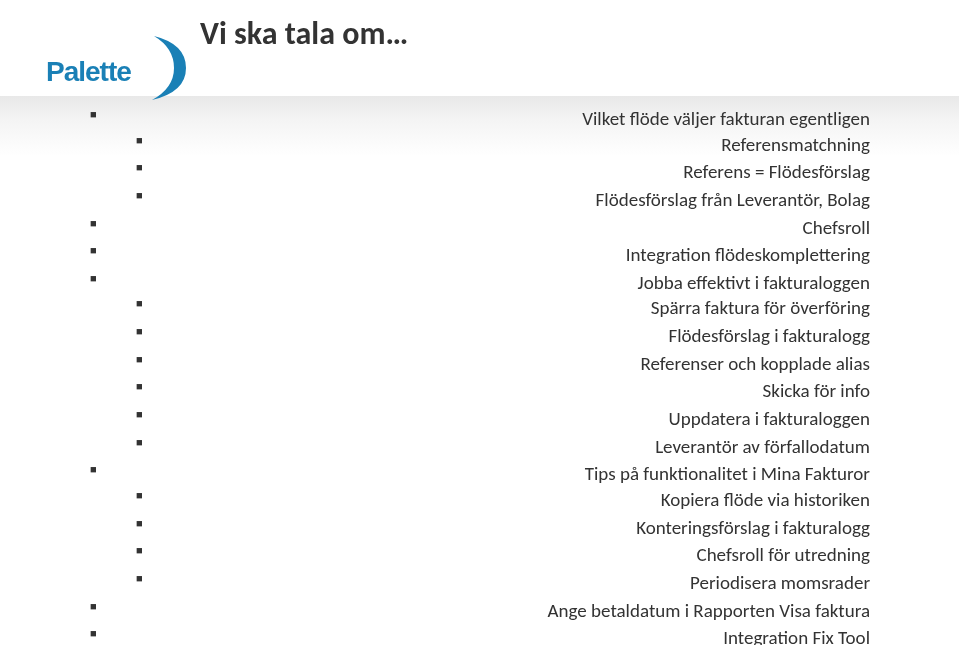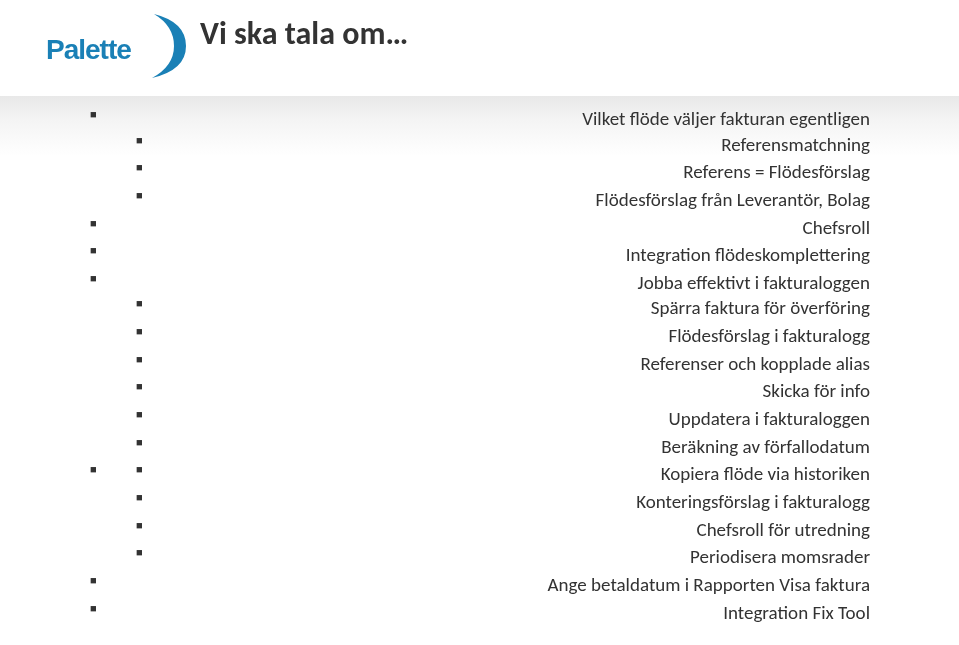--- a/index.html
+++ b/index.html
@@ -13,21 +13,21 @@
   .header-band {
     position: absolute;
     top: 96px;
     left: 0;
     width: 959px;
     height: 60px;
     background: linear-gradient(to bottom, #e8e8e8 0%, #f4f4f4 40%, #ffffff 100%);
   }
   .logo {
     position: absolute;
-    top: 8px;
+    top: 30px;
     left: 46px;
     width: 136px;
     height: 80px;
   }
   .logo-wordmark {
     position: absolute;
     top: 26px;
     left: 0;
     font-size: 28px;
     font-weight: bold;
@@ -109,25 +109,26 @@
       <li><span>Integration flödeskomplettering</span></li>
 
       <li>
         <span>Jobba effektivt i fakturaloggen</span>
         <ul class="lvl2">
           <li><span>Spärra faktura för överföring</span></li>
           <li><span>Flödesförslag i fakturalogg</span></li>
           <li><span>Referenser och kopplade alias</span></li>
           <li><span>Skicka för info</span></li>
           <li><span>Uppdatera i fakturaloggen</span></li>
-          <li><span>Beräkning av förfallodatum</span></li>
+          <li><span>Leverantör av förfallodatum</span></li>
         </ul>
       </li>
 
       <li>
+        <span>Tips på funktionalitet i Mina Fakturor</span>
         <ul class="lvl2">
           <li><span>Kopiera flöde via historiken</span></li>
           <li><span>Konteringsförslag i fakturalogg</span></li>
           <li><span>Chefsroll för utredning</span></li>
           <li><span>Periodisera momsrader</span></li>
         </ul>
       </li>
 
       <li><span>Ange betaldatum i Rapporten Visa faktura</span></li>
 

